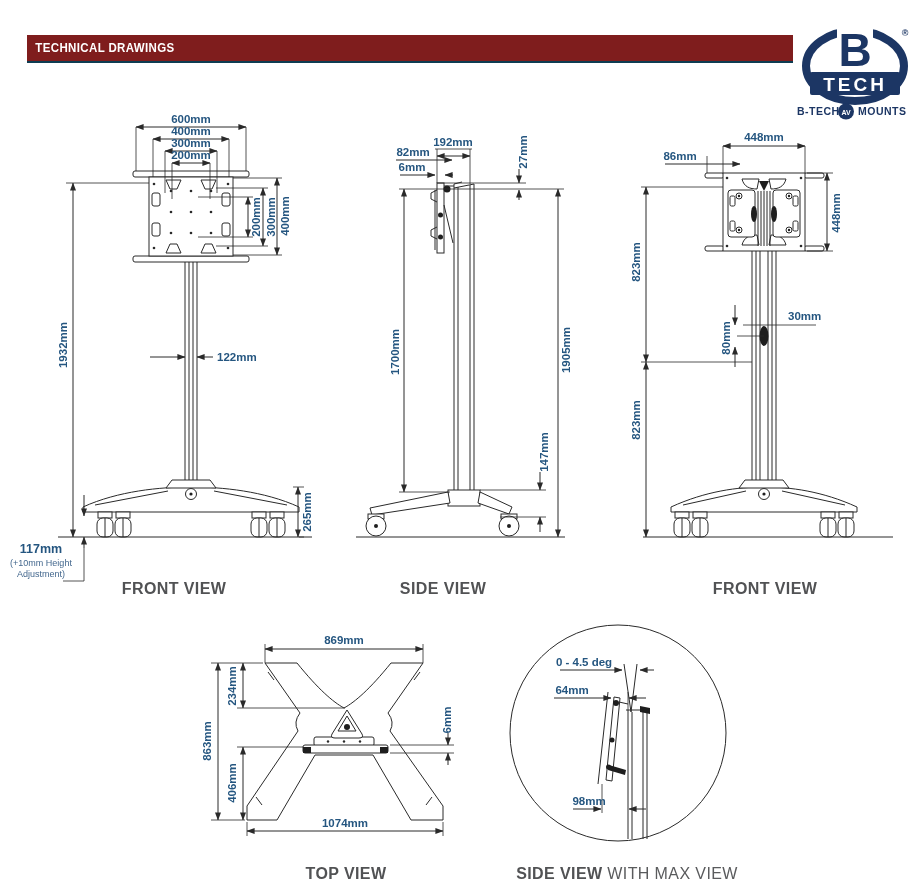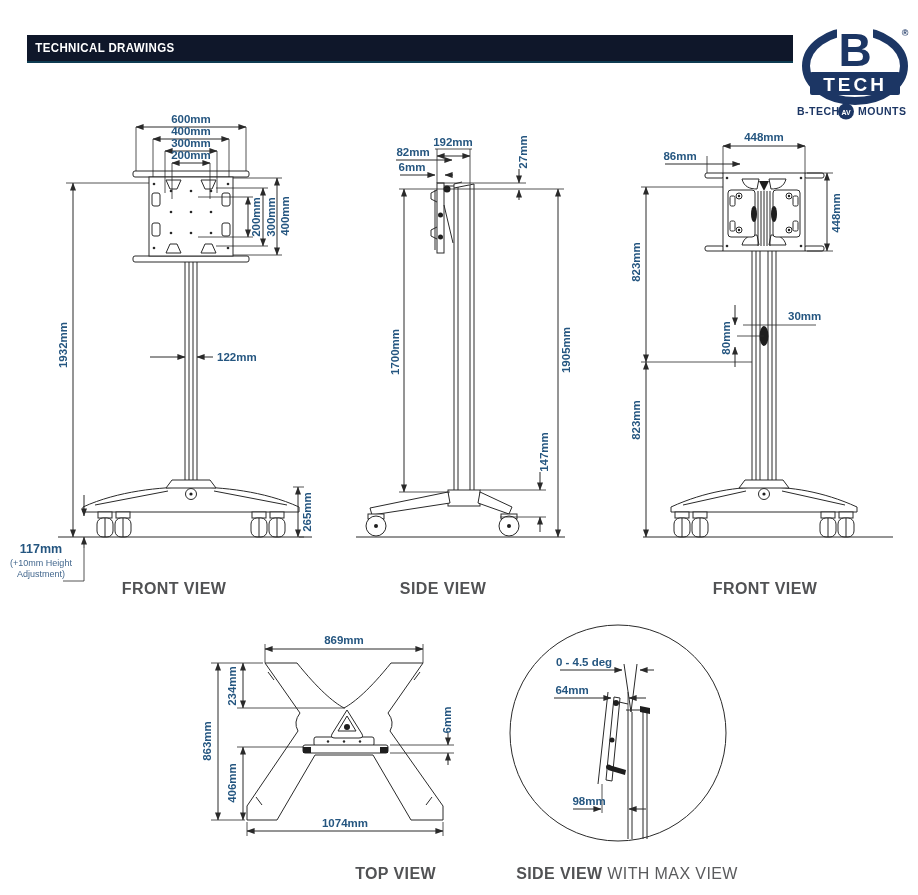--- a/index.html
+++ b/index.html
@@ -1,19 +1,19 @@
 <!DOCTYPE html>
 <html><head>
 <meta charset="utf-8">
 <style>
   html,body{margin:0;padding:0;background:#fff;}
   #page{position:relative;width:918px;height:895px;background:#fff;overflow:hidden;
         font-family:"Liberation Sans",sans-serif;}
   .headerbar{position:absolute;left:27px;top:35px;width:766px;height:28px;
-             background:#0f172a;border-bottom:2px solid #0E3C52;box-sizing:border-box;}
+             background:#7f1d1d;border-bottom:2px solid #0E3C52;box-sizing:border-box;}
   .headerbar .ttl{display:inline-block;color:#fff;font-size:12.5px;font-weight:bold;
                   letter-spacing:.4px;line-height:26px;padding-left:9px;
                   transform:scaleX(.92);transform-origin:left center;white-space:nowrap;}
   .viewlabel{position:absolute;text-align:center;color:#515254;font-size:16px;
              font-weight:bold;letter-spacing:.4px;white-space:nowrap;}
   .viewlabel .lt{font-weight:normal;color:#5A5B5D;}
   svg{position:absolute;}
   .ln{stroke:#2A2A2A;stroke-width:1;fill:none;}
   .shp{stroke:#2A2A2A;stroke-width:1;fill:#fff;}
   .dk{fill:#1E1E1E;stroke:none;}
@@ -376,20 +376,20 @@
 
   <div class="viewlabel" style="left:84px;top:580px;width:180px;">
     <span>FRONT VIEW</span>
   </div>
   <div class="viewlabel" style="left:353px;top:580px;width:180px;">
     <span>SIDE VIEW</span>
   </div>
   <div class="viewlabel" style="left:675px;top:580px;width:180px;">
     <span>FRONT VIEW</span>
   </div>
-  <div class="viewlabel" style="left:256px;top:865px;width:180px;text-align:right;">
+  <div class="viewlabel" style="left:256px;top:865px;width:180px;">
     <span>TOP VIEW</span>
   </div>
   <div class="viewlabel" style="left:512px;top:865px;width:230px;">
     <span>SIDE VIEW</span><span class="lt"> WITH MAX VIEW</span>
   </div>
 
 </div>
 
 </body></html>

